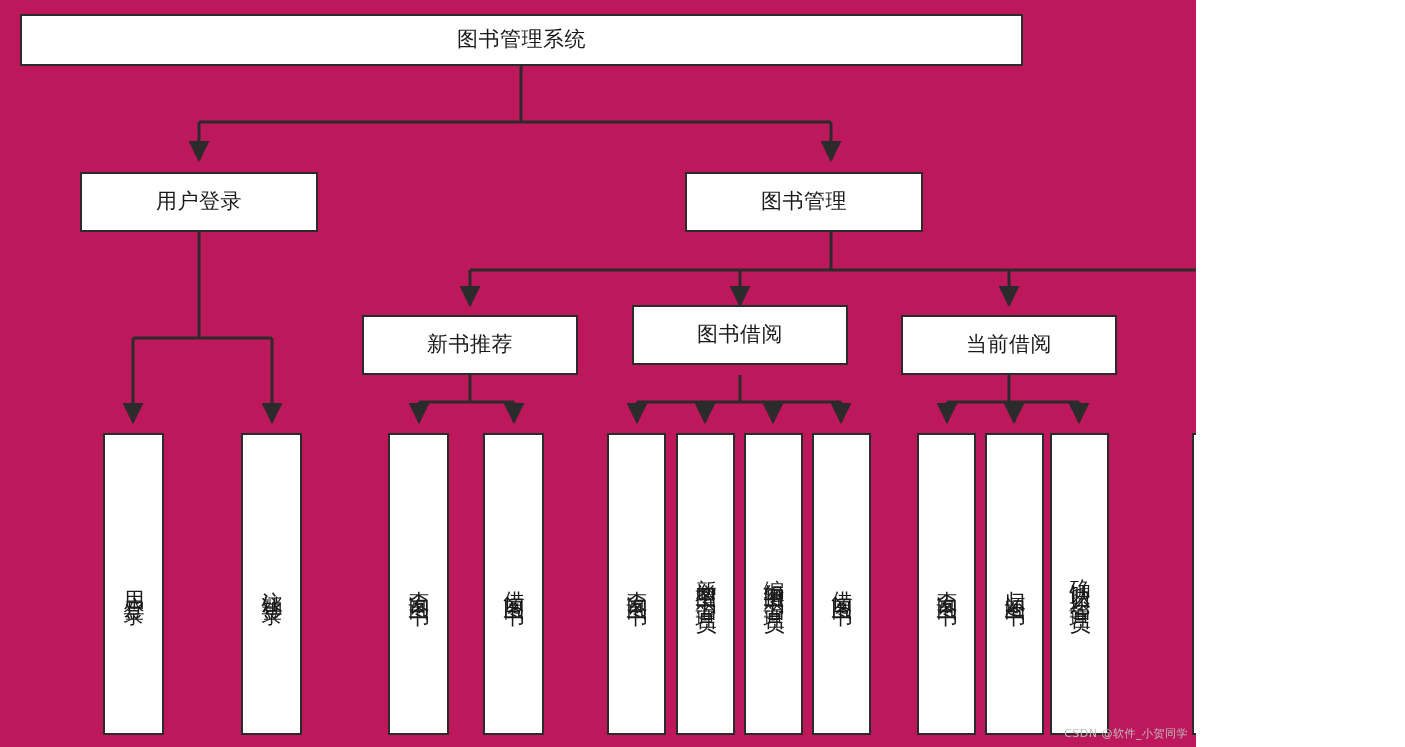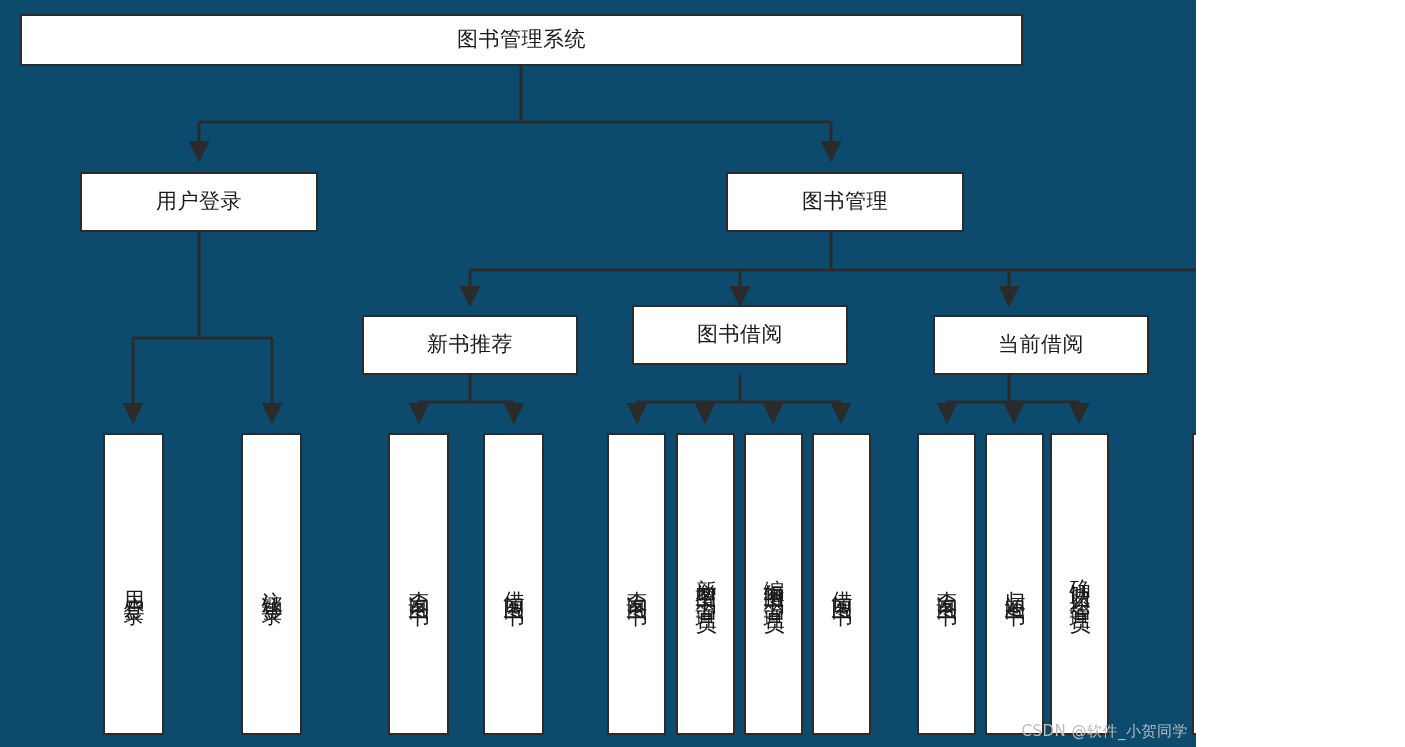--- a/index.html
+++ b/index.html
@@ -7,21 +7,21 @@
     padding: 0;
     background: #ffffff;
   }
   body {
     font-family: "DejaVu Sans", "Liberation Sans", sans-serif;
   }
   #diagram-canvas {
     position: relative;
     width: 1196px;
     height: 747px;
-    background: #0c4a6e;
+    background: #be185d;
     overflow: hidden;
   }
   #edge-layer {
     position: absolute;
     left: 0;
     top: 0;
     width: 1405px;
     height: 747px;
     pointer-events: none;
   }
@@ -55,21 +55,21 @@
     font-size: 21px;
     letter-spacing: 5px;
     line-height: 1;
     max-height: 270px;
   }
   #watermark {
     position: absolute;
     right: 8px;
     bottom: 6px;
     color: #bdbdbd;
-    font-size: 15px;
+    font-size: 11px;
     letter-spacing: 0.5px;
     z-index: 5;
     white-space: nowrap;
     margin-top: 35px;
   }
 </style>
 </head>
 <body>
 
 <div id="diagram-canvas">
@@ -125,31 +125,31 @@
     </g>
   </svg>
 
   <div class="node horizontal" style="left:20px; top:14px; width:1003px; height:52px;">
     <span class="label">图书管理系统</span>
   </div>
 
   <div class="node horizontal" style="left:80px; top:172px; width:238px; height:60px;">
     <span class="label">用户登录</span>
   </div>
-  <div class="node horizontal" style="left:726px; top:172px; width:238px; height:60px;">
+  <div class="node horizontal" style="left:685px; top:172px; width:238px; height:60px;">
     <span class="label">图书管理</span>
   </div>
 
   <div class="node horizontal" style="left:362px; top:315px; width:216px; height:60px;">
     <span class="label">新书推荐</span>
   </div>
   <div class="node horizontal" style="left:632px; top:305px; width:216px; height:60px;">
     <span class="label">图书借阅</span>
   </div>
-  <div class="node horizontal" style="left:901px; top:315px; width:216px; height:60px;margin-left:32px;">
+  <div class="node horizontal" style="left:901px; top:315px; width:216px; height:60px;">
     <span class="label">当前借阅</span>
   </div>
 
   <div class="node vertical" style="left:103px; top:433px; width:61px; height:302px;">
     <span class="label">用户登录</span>
   </div>
   <div class="node vertical" style="left:241px; top:433px; width:61px; height:302px;">
     <span class="label">注销登录</span>
   </div>
 

